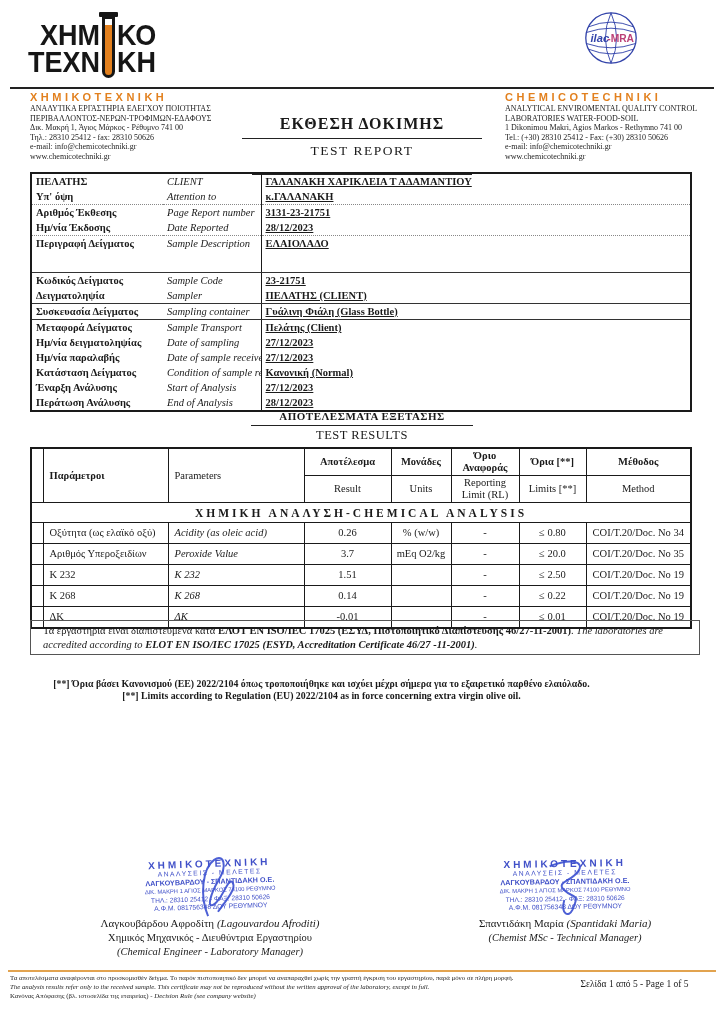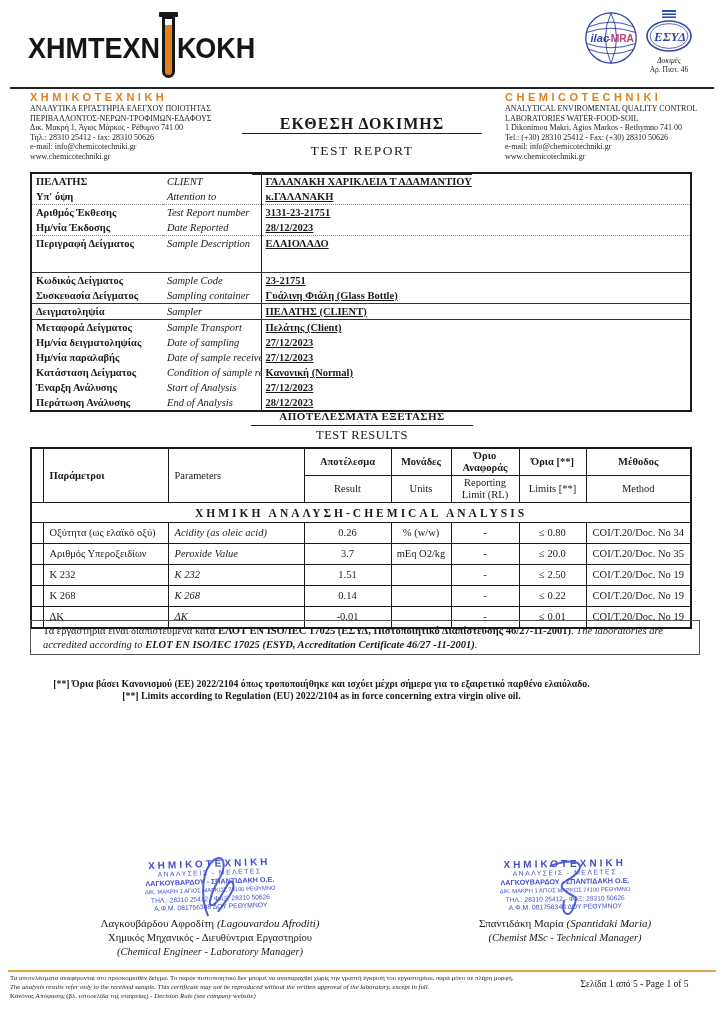--- a/index.html
+++ b/index.html
@@ -3,21 +3,21 @@
 <meta charset="utf-8">
 <style>
   html,body{margin:0;padding:0;background:#888;}
   .page{position:relative;width:724px;height:1024px;background:#fff;margin:0 auto;
         font-family:"Liberation Serif",serif;color:#1a1a1a;overflow:hidden;}
 
   
   .logo-block{position:absolute;left:28px;top:12px;display:flex;align-items:center;
               font-family:"Liberation Sans",sans-serif;font-weight:bold;font-size:27px;
               line-height:27px;letter-spacing:0;color:#161616;}
-  .logo-col{display:flex;flex-direction:row;margin-top:7px;}
+  .logo-col{display:flex;flex-direction:column;margin-top:7px;}
   .logo-col.l{align-items:flex-end;}
   .logo-col.r{align-items:flex-start;}
   .logo-line{transform:scaleY(1.12);}
   .tube{position:relative;width:15px;height:66px;margin:0 1px;}
   .tube-lip{position:absolute;top:0;left:-2px;right:-2px;height:5px;background:#161616;border-radius:1px;}
   .tube-body{position:absolute;top:4px;left:1px;right:1px;bottom:0;border:3px solid #161616;
              border-radius:0 0 8px 8px;background:linear-gradient(#ffffff 0 10%,#E2801E 10% 100%);}
   .hrule{position:absolute;top:87px;left:10px;right:10px;border-top:2px solid #222;}
   .brand{position:absolute;top:91px;font-family:"Liberation Sans",sans-serif;font-weight:bold;
          font-size:11px;letter-spacing:3.5px;color:#E2801E;}
@@ -26,21 +26,21 @@
   .contact.gr{left:30px;width:200px;}
   .contact.en{left:505px;width:212px;}
   .accr-logos{position:absolute;top:10px;left:583px;display:flex;align-items:flex-start;}
   .esyd-wrap{text-align:center;width:60px;}
   .esyd-sub{font-size:7.5px;line-height:9px;color:#222;}
   .esyd-sub.i{font-style:italic;}
 
   
   .doc-title-gr{position:absolute;top:115px;left:242px;width:240px;text-align:center;
                 font-weight:bold;font-size:16px;letter-spacing:1px;border-bottom:1.5px solid #222;
-                }
+                padding-bottom:5px;}
   .doc-title-en{position:absolute;top:143px;left:252px;width:220px;text-align:center;
                 font-size:13.5px;letter-spacing:1.5px;border-bottom:1px solid #222;padding-bottom:15px;}
 
   
   .client-table{position:absolute;top:172px;left:30px;width:660px;border-collapse:collapse;
                 table-layout:fixed;border:2px solid #1a1a1a;}
   .client-table td{font-size:10.5px;line-height:13px;height:15px;padding:0 4px;vertical-align:middle;overflow:hidden;white-space:nowrap;}
   .client-table .lbl-gr{font-weight:bold;}
   .client-table .lbl-en{font-style:italic;}
   .client-table .val{font-weight:bold;border-left:1px solid #1a1a1a;text-decoration:underline;}
@@ -120,33 +120,20 @@
       <circle cx="30" cy="30" r="27" fill="none" stroke="#3344AA" stroke-width="1.4"></circle>
       <path d="M6,18 Q30,8 54,18" fill="none" stroke="#3344AA" stroke-width="1"></path>
       <path d="M4,24 Q30,15 56,24" fill="none" stroke="#3344AA" stroke-width="1"></path>
       <path d="M6,42 Q30,52 54,42" fill="none" stroke="#3344AA" stroke-width="1"></path>
       <path d="M4,36 Q30,45 56,36" fill="none" stroke="#3344AA" stroke-width="1"></path>
       <path d="M30,3 Q18,30 30,57" fill="none" stroke="#3344AA" stroke-width="1"></path>
       <path d="M30,3 Q42,30 30,57" fill="none" stroke="#3344AA" stroke-width="1"></path>
       <text x="8" y="34" font-family="Liberation Sans, sans-serif" font-size="12" font-weight="bold" font-style="italic" fill="#3344AA">ilac</text>
       <text x="26" y="34" font-family="Liberation Sans, sans-serif" font-size="11" font-weight="bold" fill="#BB4077">-MRA</text>
     </svg>
-    <div class="esyd-wrap">
-      <svg width="48" height="42" viewBox="0 0 48 42">
-        <rect x="17" y="0" width="14" height="9" fill="#2C50B0"></rect>
-        <rect x="17" y="2" width="14" height="1.4" fill="#fff"></rect>
-        <rect x="17" y="5" width="14" height="1.4" fill="#fff"></rect>
-        <rect x="17" y="8" width="14" height="1" fill="#fff"></rect>
-        <ellipse cx="24" cy="26" rx="22" ry="15" fill="none" stroke="#3344AA" stroke-width="1.6"></ellipse>
-        <ellipse cx="24" cy="26" rx="19" ry="12.4" fill="none" stroke="#3344AA" stroke-width="0.8"></ellipse>
-        <text x="9" y="31" font-family="Liberation Serif, serif" font-size="13" font-weight="bold" font-style="italic" fill="#3344AA">ΕΣΥΔ</text>
-      </svg>
-      <div class="esyd-sub i">Δοκιμές</div>
-      <div class="esyd-sub">Αρ. Πιστ. 46</div>
-    </div>
   </div>
 
   <div class="hrule"></div>
   <div class="brand gr">ΧΗΜΙΚΟΤΕΧΝΙΚΗ</div>
   <div class="brand en">CHEMICOTECHNIKI</div>
 
   <div class="contact gr">
     <div>ΑΝΑΛΥΤΙΚΑ ΕΡΓΑΣΤΗΡΙΑ ΕΛΕΓΧΟΥ ΠΟΙΟΤΗΤΑΣ</div>
     <div>ΠΕΡΙΒΑΛΛΟΝΤΟΣ-ΝΕΡΩΝ-ΤΡΟΦΙΜΩΝ-ΕΔΑΦΟΥΣ</div>
     <div>Δικ. Μακρή 1, Άγιος Μάρκος - Ρέθυμνο 741 00</div>
@@ -178,47 +165,47 @@
           <td class="lbl-en">CLIENT</td>
           <td class="val">ΓΑΛΑΝΑΚΗ ΧΑΡΙΚΛΕΙΑ Τ ΑΔΑΜΑΝΤΙΟΥ</td>
         </tr>
       <tr class="sep-dot">
           <td class="lbl-gr">Υπ' όψη</td>
           <td class="lbl-en">Attention to</td>
           <td class="val">κ.ΓΑΛΑΝΑΚΗ</td>
         </tr>
       <tr>
           <td class="lbl-gr">Αριθμός Έκθεσης</td>
-          <td class="lbl-en">Test Report number</td>
+          <td class="lbl-en">Page Report number</td>
           <td class="val">3131-23-21751</td>
         </tr>
       <tr class="sep-dot">
           <td class="lbl-gr">Ημ/νία Έκδοσης</td>
           <td class="lbl-en">Date Reported</td>
           <td class="val">28/12/2023</td>
         </tr>
       <tr class="tall sep-solid">
           <td class="lbl-gr">Περιγραφή Δείγματος</td>
           <td class="lbl-en">Sample Description</td>
           <td class="val">ΕΛΑΙΟΛΑΔΟ</td>
         </tr>
       <tr>
           <td class="lbl-gr">Κωδικός Δείγματος</td>
           <td class="lbl-en">Sample Code</td>
           <td class="val">23-21751</td>
         </tr>
       <tr class="sep-solid">
+          <td class="lbl-gr">Δειγματοληψία</td>
+          <td class="lbl-en">Sampler</td>
+          <td class="val">ΠΕΛΑΤΗΣ (CLIENT)</td>
+        </tr>
+      <tr class="sep-solid">
           <td class="lbl-gr">Συσκευασία Δείγματος</td>
           <td class="lbl-en">Sampling container</td>
           <td class="val">Γυάλινη Φιάλη (Glass Bottle)</td>
-        </tr>
-      <tr class="sep-solid">
-          <td class="lbl-gr">Δειγματοληψία</td>
-          <td class="lbl-en">Sampler</td>
-          <td class="val">ΠΕΛΑΤΗΣ (CLIENT)</td>
         </tr>
       <tr>
           <td class="lbl-gr">Μεταφορά Δείγματος</td>
           <td class="lbl-en">Sample Transport</td>
           <td class="val">Πελάτης (Client)</td>
         </tr>
       <tr>
           <td class="lbl-gr">Ημ/νία δειγματοληψίας</td>
           <td class="lbl-en">Date of sampling</td>
           <td class="val">27/12/2023</td>

